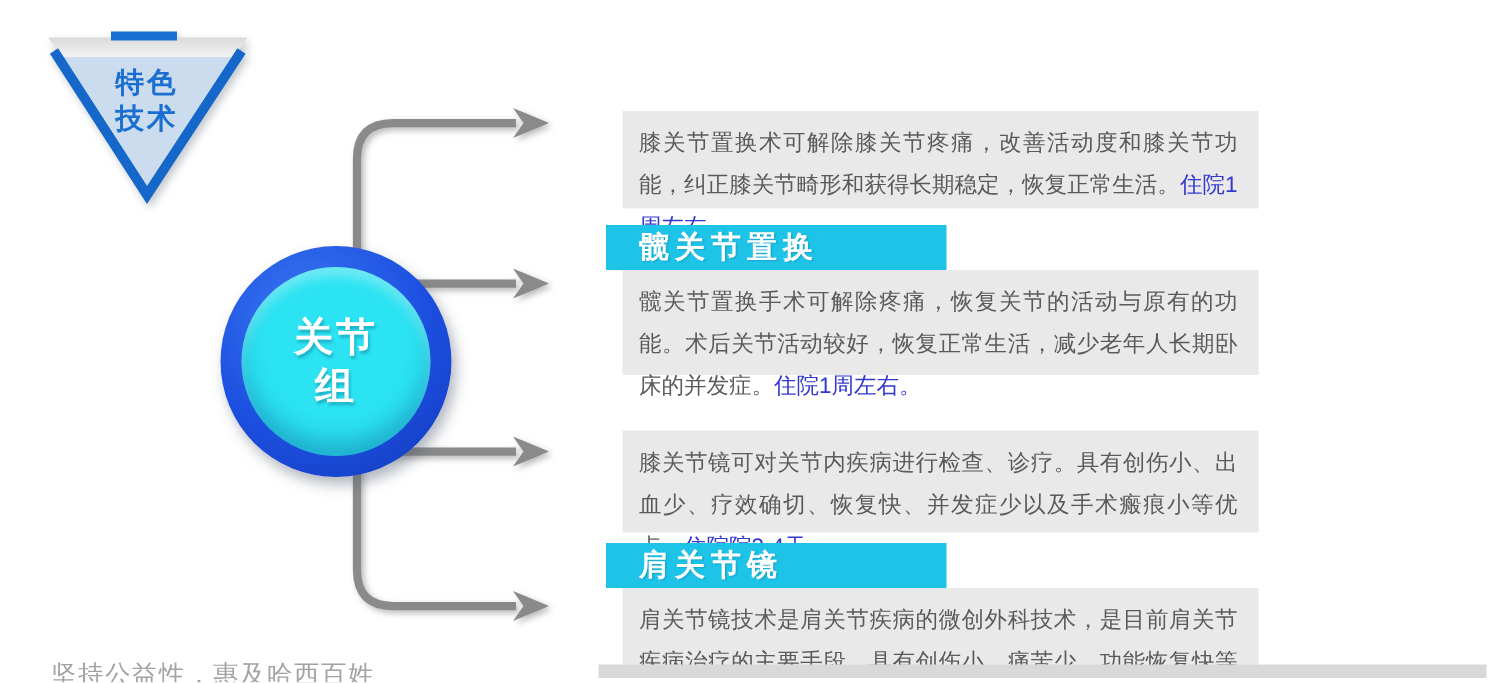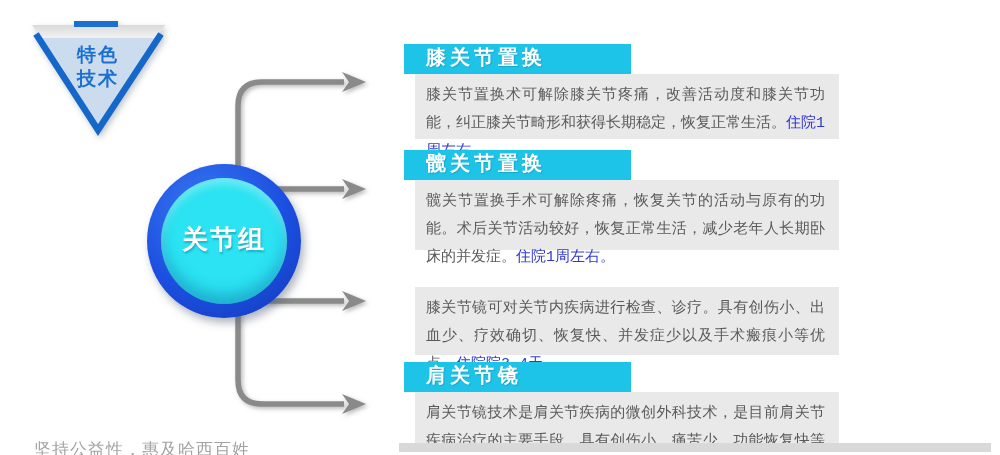--- a/index.html
+++ b/index.html
@@ -1,38 +1,38 @@
 <!DOCTYPE html>
 <html><head>
 <meta charset="utf-8">
 <style>
   html,body{margin:0;padding:0;background:#fff;}
   .canvas{
     position:relative;width:1000px;height:455px;overflow:hidden;background:#ffffff;
-    font-family:Liberation Mono, monospace;
+    font-family:Liberation Sans, sans-serif;
   }
   
   .tri-svg{position:absolute;left:22px;top:12px;filter:drop-shadow(2px 3px 3px rgba(120,130,145,.45));}
   .tri-label{
     position:absolute;left:22px;top:44px;width:152px;text-align:center;
     color:#1B6FD0;font-weight:bold;font-size:19px;line-height:24px;letter-spacing:2px;
   }
   
   .arrows{position:absolute;left:0;top:0;filter:drop-shadow(2px 2px 2px rgba(0,0,0,.28));}
   
   .hub{
     position:absolute;left:147px;top:164px;width:154px;height:154px;border-radius:50%;
     background:radial-gradient(circle at 38% 30%, #3A79F2 0%, #1C4FE0 55%, #1238B8 100%);
     box-shadow:3px 5px 9px rgba(80,90,110,.45);
   }
   .hub-inner{
     position:absolute;left:14px;top:14px;right:14px;bottom:14px;border-radius:50%;
     background:#2BE3F2;
     box-shadow:inset 0 -10px 14px rgba(10,80,140,.35), inset 0 6px 8px rgba(255,255,255,.35);
-    display:flex;flex-direction:row;align-items:center;justify-content:center;
+    display:flex;flex-direction:column;align-items:center;justify-content:center;
   }
   .hub-inner span{
     color:#ffffff;font-weight:bold;font-size:26px;line-height:33px;letter-spacing:2px;
     text-shadow:1px 2px 2px rgba(0,80,110,.35);
   }
   
   .blk-header{
     position:absolute;left:404px;width:227px;height:30px;background:#1EC3E8;
     color:#ffffff;font-weight:bold;font-size:20px;line-height:30px;letter-spacing:4px;
     padding-left:22px;box-sizing:border-box;
@@ -86,21 +86,20 @@
     </g>
   </svg>
 
   <div class="hub">
     <div class="hub-inner">
       <span>关节</span>
       <span>组</span>
     </div>
   </div>
 
-  <div class="blk-header" style="top:44px">膝关节置换</div>
   <div class="blk-body" style="top:74px;height:65px">
     <span>膝关节置换术可解除膝关节疼痛，改善活动度和膝关节功能，纠正膝关节畸形和获得长期稳定，恢复正常生活。</span><span class="hl">住院1周左右。</span>
   </div>
 
   <div class="blk-header" style="top:150px">髋关节置换</div>
   <div class="blk-body" style="top:180px;height:70px">
     <span>髋关节置换手术可解除疼痛，恢复关节的活动与原有的功能。术后关节活动较好，恢复正常生活，减少老年人长期卧床的并发症。</span><span class="hl">住院1周左右。</span>
   </div>
 
   <div class="blk-body" style="top:287px;height:68px">

